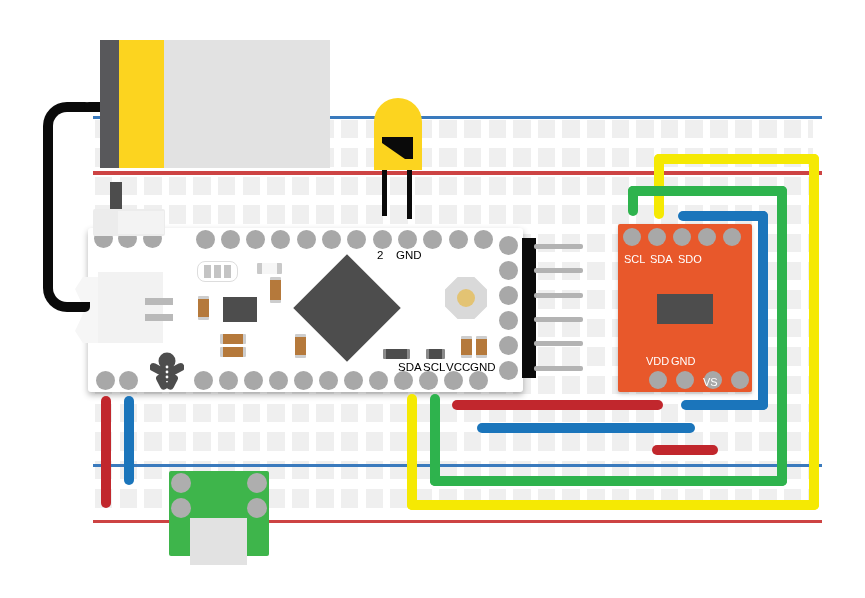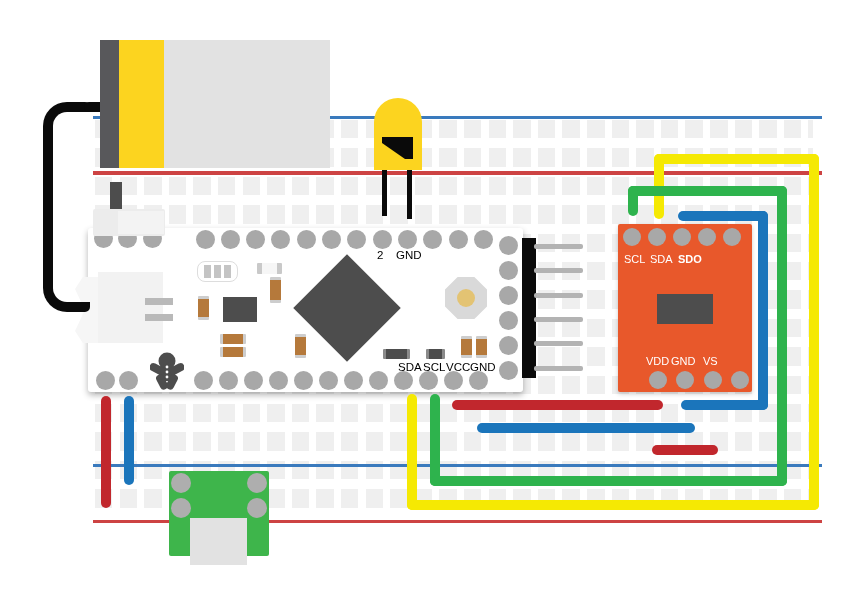--- a/index.html
+++ b/index.html
@@ -199,24 +199,24 @@
       </div>
     <div>
         <div class="pin" style="left: 649px; top: 371px; width: 18px; height: 18px;"></div>
         <div class="pin" style="left: 676.3px; top: 371px; width: 18px; height: 18px;"></div>
         <div class="pin" style="left: 703.6px; top: 371px; width: 18px; height: 18px;"></div>
         <div class="pin" style="left: 730.9px; top: 371px; width: 18px; height: 18px;"></div>
       </div>
     <div class="comp" style="left:657px;top:294px;width:56px;height:30px;background:var(--c-dark_part);"></div>
     <span class="lblw" style="left:624px;top:253px;">SCL</span>
     <span class="lblw" style="left:650px;top:253px;">SDA</span>
-    <span class="lblw" style="left:678px;top:253px;font-weight:bold;">SDO</span>
+    <span class="lblw" style="left:678px;top:253px;">SDO</span>
     <span class="lblw" style="left:646px;top:355px;">VDD</span>
     <span class="lblw" style="left:671px;top:355px;">GND</span>
-    <span class="lblw" style="left:703px;top:355px;">VS</span>
+    <span class="lblw" style="left:703px;top:376px;">VS</span>
   </div>
 
   <div>
     <div class="hi" style="left:169px;top:471px;width:100px;height:85px;background:var(--c-usb_green);border-radius:2px;"></div>
     <div class="hi" style="left:171px;top:473px;width:20px;height:20px;border-radius:50%;background:#aeaeae;"></div>
     <div class="hi" style="left:247px;top:473px;width:20px;height:20px;border-radius:50%;background:#aeaeae;"></div>
     <div class="hi" style="left:171px;top:498px;width:20px;height:20px;border-radius:50%;background:#aeaeae;"></div>
     <div class="hi" style="left:247px;top:498px;width:20px;height:20px;border-radius:50%;background:#aeaeae;"></div>
     <div class="hi" style="left:190px;top:518px;width:57px;height:47px;background:var(--c-usb_plug);"></div>
   </div>

